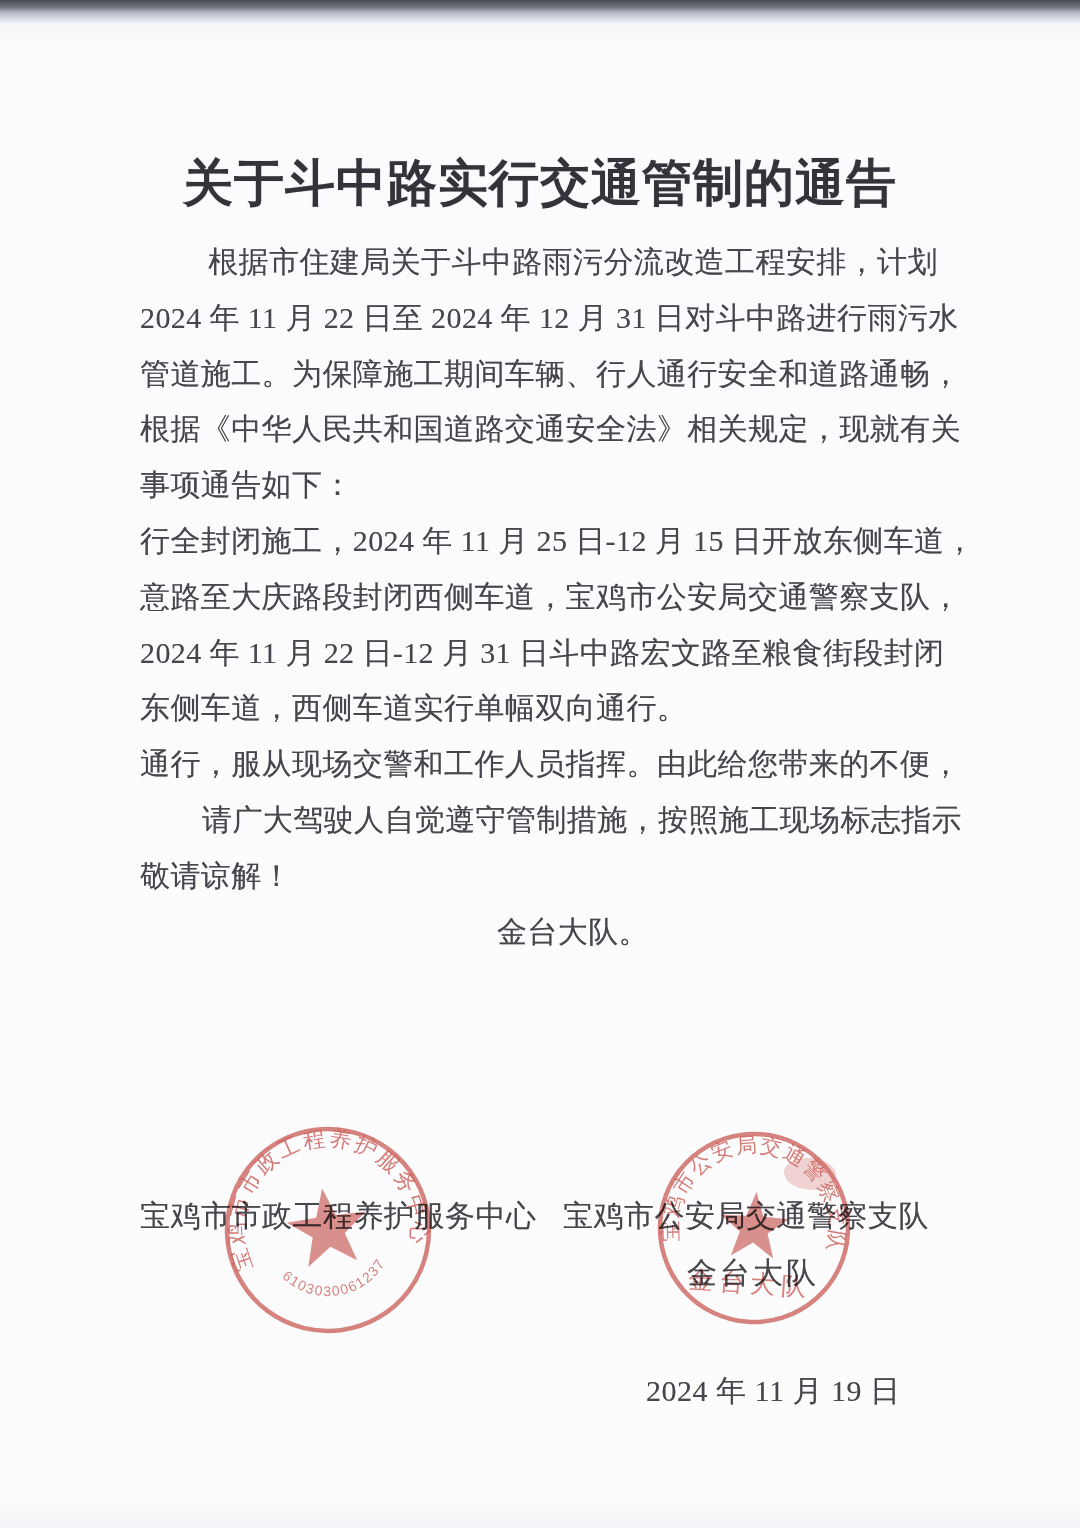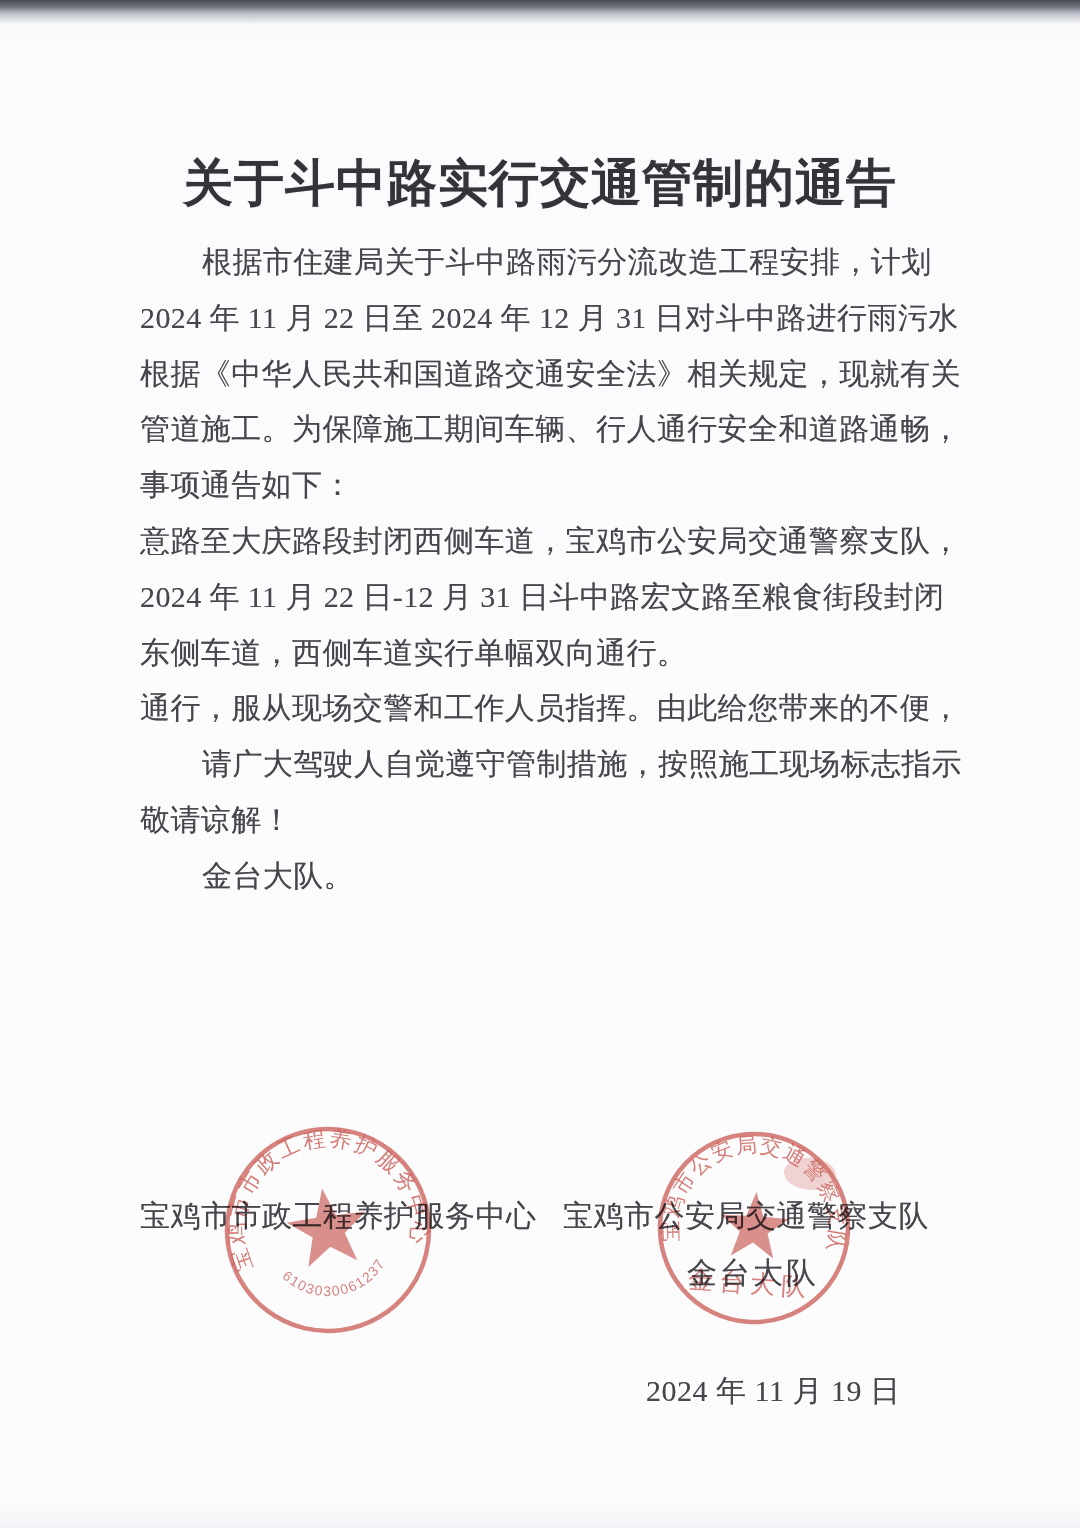--- a/index.html
+++ b/index.html
@@ -29,21 +29,21 @@
   }
   .doc-body{
     position:absolute;left:0;top:234px;width:804px;
   }
   .doc-line{
     height:55.8px;line-height:55.8px;
     font-size:30px;letter-spacing:.4px;
     white-space:nowrap;
     text-shadow:0 0 .6px rgba(70,70,76,.45);
   }
-  .doc-line.indent{padding-left:62px;}
+  .doc-line.indent{padding-left:62px;text-align:center;}
   .sig{
     position:absolute;font-size:30px;letter-spacing:.5px;white-space:nowrap;
     text-shadow:0 0 .6px rgba(70,70,76,.45);
   }
   #sig-left{left:140px;top:1196px;}
   #sig-right{left:563px;top:1196px;}
   #sig-right-sub{left:687px;top:1253px;letter-spacing:3px;}
   #date-line{left:646px;top:1371px;}
   .stamp{
     position:absolute;
@@ -60,23 +60,24 @@
 <div class="page">
 
   <div class="scan-band"></div>
 
   <div class="content">
     <div class="doc-title">关于斗中路实行交通管制的通告</div>
 
     <div class="doc-body">
       <div class="doc-line indent">根据市住建局关于斗中路雨污分流改造工程安排，计划</div>
       <div class="doc-line">2024 年 11 月 22 日至 2024 年 12 月 31 日对斗中路进行雨污水</div>
+      <div class="doc-line">管道施工。为保障施工期间车辆、行人通行安全和道路通畅，</div>
       <div class="doc-line">根据《中华人民共和国道路交通安全法》相关规定，现就有关</div>
-      <div class="doc-line">管道施工。为保障施工期间车辆、行人通行安全和道路通畅，</div>
       <div class="doc-line">事项通告如下：</div>
+      <div class="doc-line">行全封闭施工，2024 年 11 月 25 日-12 月 15 日开放东侧车道，</div>
       <div class="doc-line">意路至大庆路段封闭西侧车道，宝鸡市公安局交通警察支队，</div>
       <div class="doc-line">2024 年 11 月 22 日-12 月 31 日斗中路宏文路至粮食街段封闭</div>
       <div class="doc-line">东侧车道，西侧车道实行单幅双向通行。</div>
       <div class="doc-line">通行，服从现场交警和工作人员指挥。由此给您带来的不便，</div>
       <div class="doc-line indent">请广大驾驶人自觉遵守管制措施，按照施工现场标志指示</div>
       <div class="doc-line">敬请谅解！</div>
       <div class="doc-line indent">金台大队。</div>
     </div>
   </div>
 

